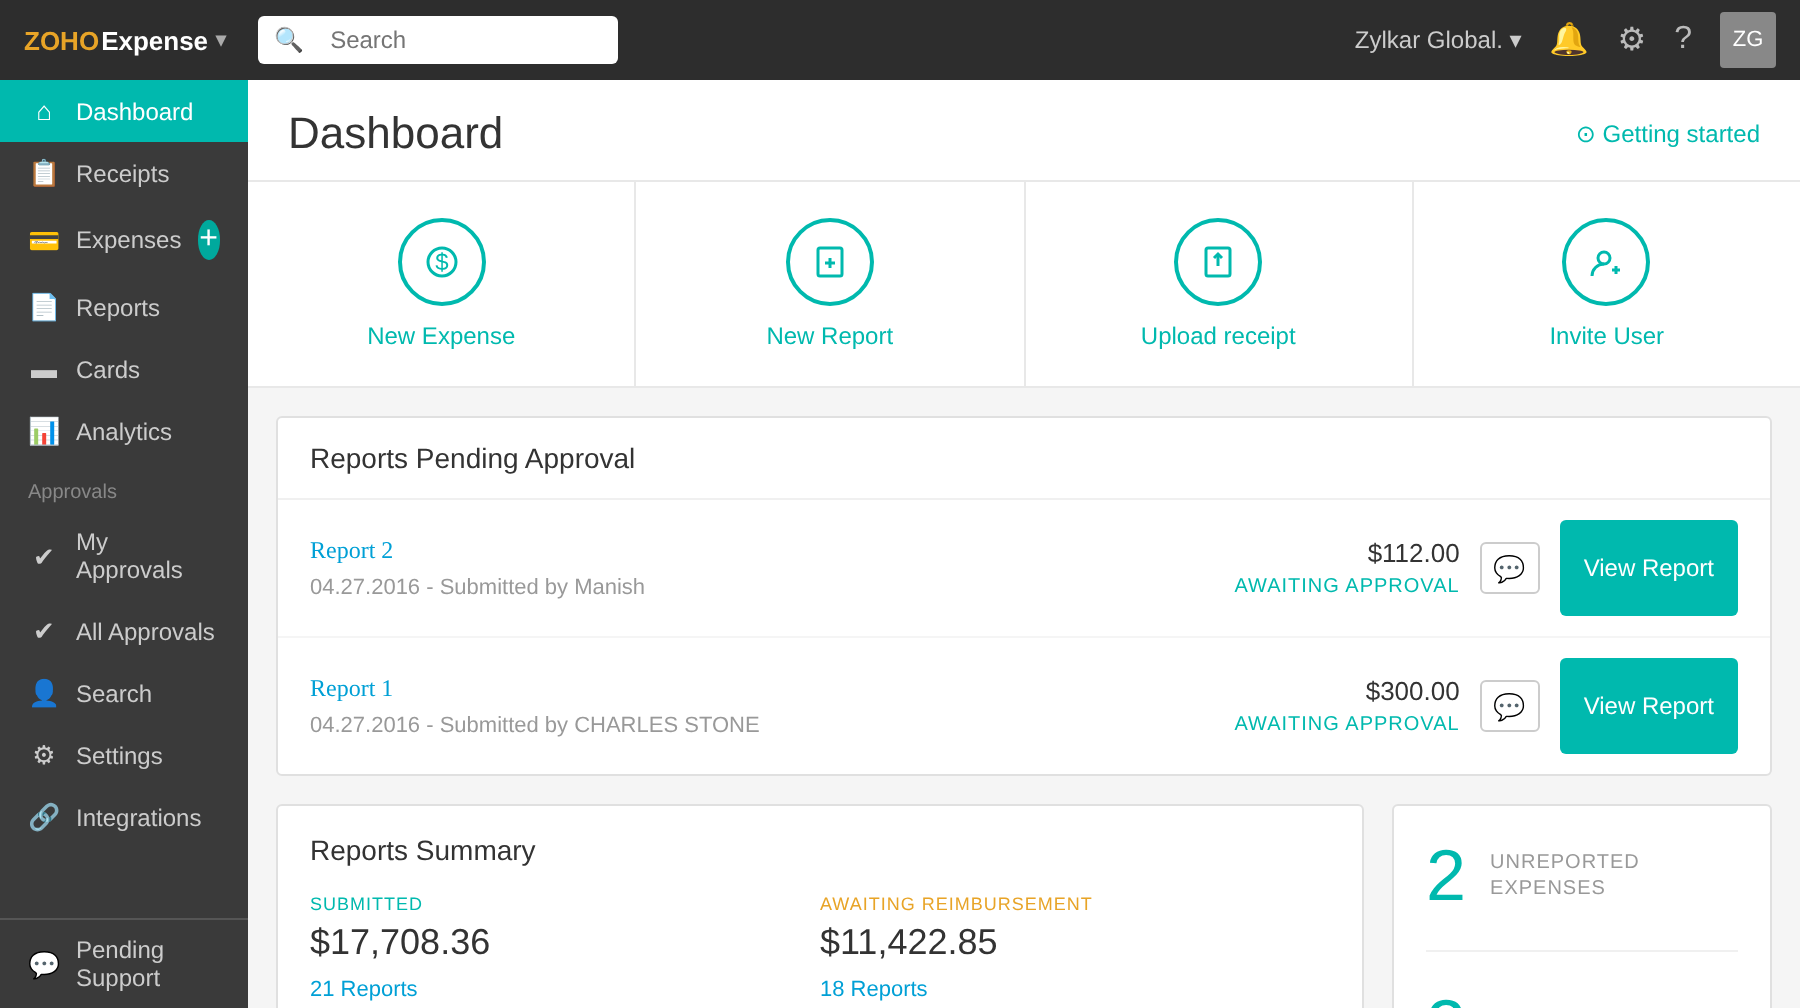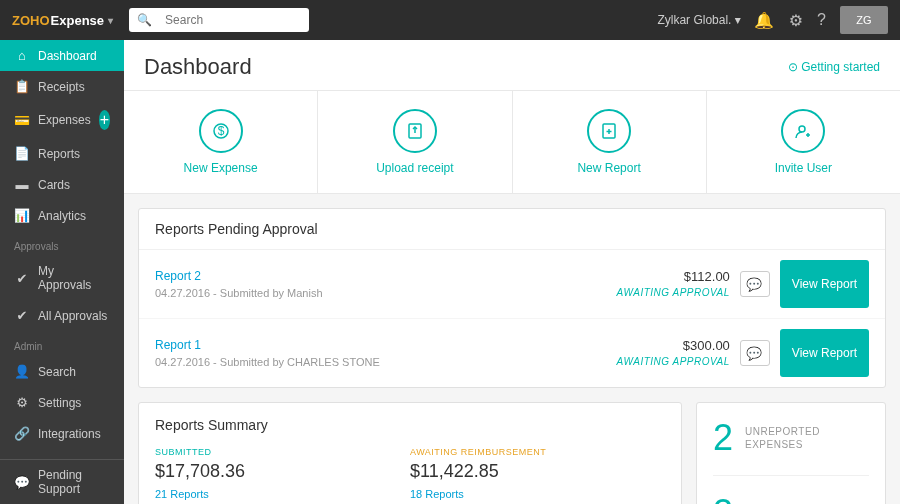--- a/index.html
+++ b/index.html
@@ -40,21 +40,21 @@
       color: #ccc;
       font-size: 12px;
     }
     .header-org {
       color: #ccc;
       font-size: 12px;
       cursor: pointer;
     }
     .header-icon { color: #bbb; font-size: 16px; cursor: pointer; }
     .header-avatar {
-      width: 48px; height: 28px;
+      width: 28px; height: 28px;
       background: #888;
       border-radius: 2px;
       overflow: hidden;
       display: flex; align-items: center; justify-content: center;
       color: #fff; font-size: 11px;
     }
 
     
     .layout { display: flex; flex: 1; overflow: hidden; }
 
@@ -177,25 +177,25 @@
     
     .approval-row {
       display: flex;
       align-items: center;
       padding: 10px 16px;
       border-bottom: 1px solid #f5f5f5;
       gap: 10px;
     }
     .approval-row:last-child { border-bottom: none; }
     .approval-info { flex: 1; }
-    .approval-link { color: #00a0d6; font-size: 12px; cursor: pointer; text-decoration: none; display: block; margin-bottom: 2px; }
+    .approval-link { color: #00a0d6; font-size: 12px; cursor: pointer; text-decoration: none; display: block; margin-bottom: 2px; font-family: Liberation Serif, serif; }
     .approval-meta { color: #999; font-size: 11px; }
     .approval-amount { text-align: right; min-width: 90px; }
     .approval-amount-val { font-size: 13px; color: #333; display: block; }
-    .approval-status { color: #00b9ae; font-size: 10px; text-transform: uppercase; letter-spacing: 0.5px; font-style: italic; }
+    .approval-status { color: #00b9ae; font-size: 10px; text-transform: uppercase; letter-spacing: 0.5px; }
     .approval-chat-icon {
       width: 30px; height: 26px;
       border: 1px solid #ccc;
       border-radius: 3px;
       display: flex; align-items: center; justify-content: center;
       color: #aaa; font-size: 13px; cursor: pointer;
     }
     .view-report-btn {
       background: #00b9ae;
       color: #fff;
@@ -316,21 +316,20 @@
     <div id="sidebar-approval-items">
         <div class="sidebar-item">
           <span class="sidebar-icon">✔</span>
           <span class="sidebar-item-label">My Approvals</span>
         </div>
         <div class="sidebar-item">
           <span class="sidebar-icon">✔</span>
           <span class="sidebar-item-label">All Approvals</span>
         </div>
       </div>
-    <div class="sidebar-section-label">Admin</div>
     <div id="sidebar-admin-items">
         <div class="sidebar-item">
           <span class="sidebar-icon">👤</span>
           <span class="sidebar-item-label">Search</span>
         </div>
         <div class="sidebar-item">
           <span class="sidebar-icon">⚙</span>
           <span class="sidebar-item-label">Settings</span>
         </div>
         <div class="sidebar-item">
@@ -360,35 +359,35 @@
               <circle cx="10" cy="10" r="7"></circle>
               <text x="10" y="14" text-anchor="middle" font-size="12" fill="#00b9ae" stroke="none">$</text>
             </svg>
           </div>
           <span class="qa-label">New Expense</span>
         </div>
         <div class="quick-action">
           <div class="qa-icon">
             <svg width="20" height="20" viewBox="0 0 20 20" fill="none" stroke="#00b9ae" stroke-width="1.5">
               <rect x="4" y="3" width="12" height="14" rx="1"></rect>
-              <polyline points="8,8 10,6 12,8"></polyline>
-              <line x1="10" y1="6" x2="10" y2="12"></line>
+              <line x1="10" y1="8" x2="10" y2="13"></line>
+              <line x1="7.5" y1="10.5" x2="12.5" y2="10.5"></line>
             </svg>
           </div>
-          <span class="qa-label">Upload receipt</span>
+          <span class="qa-label">New Report</span>
         </div>
         <div class="quick-action">
           <div class="qa-icon">
             <svg width="20" height="20" viewBox="0 0 20 20" fill="none" stroke="#00b9ae" stroke-width="1.5">
               <rect x="4" y="3" width="12" height="14" rx="1"></rect>
-              <line x1="10" y1="8" x2="10" y2="13"></line>
-              <line x1="7.5" y1="10.5" x2="12.5" y2="10.5"></line>
+              <polyline points="8,8 10,6 12,8"></polyline>
+              <line x1="10" y1="6" x2="10" y2="12"></line>
             </svg>
           </div>
-          <span class="qa-label">New Report</span>
+          <span class="qa-label">Upload receipt</span>
         </div>
         <div class="quick-action">
           <div class="qa-icon">
             <svg width="20" height="20" viewBox="0 0 20 20" fill="none" stroke="#00b9ae" stroke-width="1.5">
               <circle cx="9" cy="8" r="3"></circle>
               <path d="M3 17c0-3.3 2.7-6 6-6"></path>
               <line x1="15" y1="12" x2="15" y2="16"></line>
               <line x1="13" y1="14" x2="17" y2="14"></line>
             </svg>
           </div>

